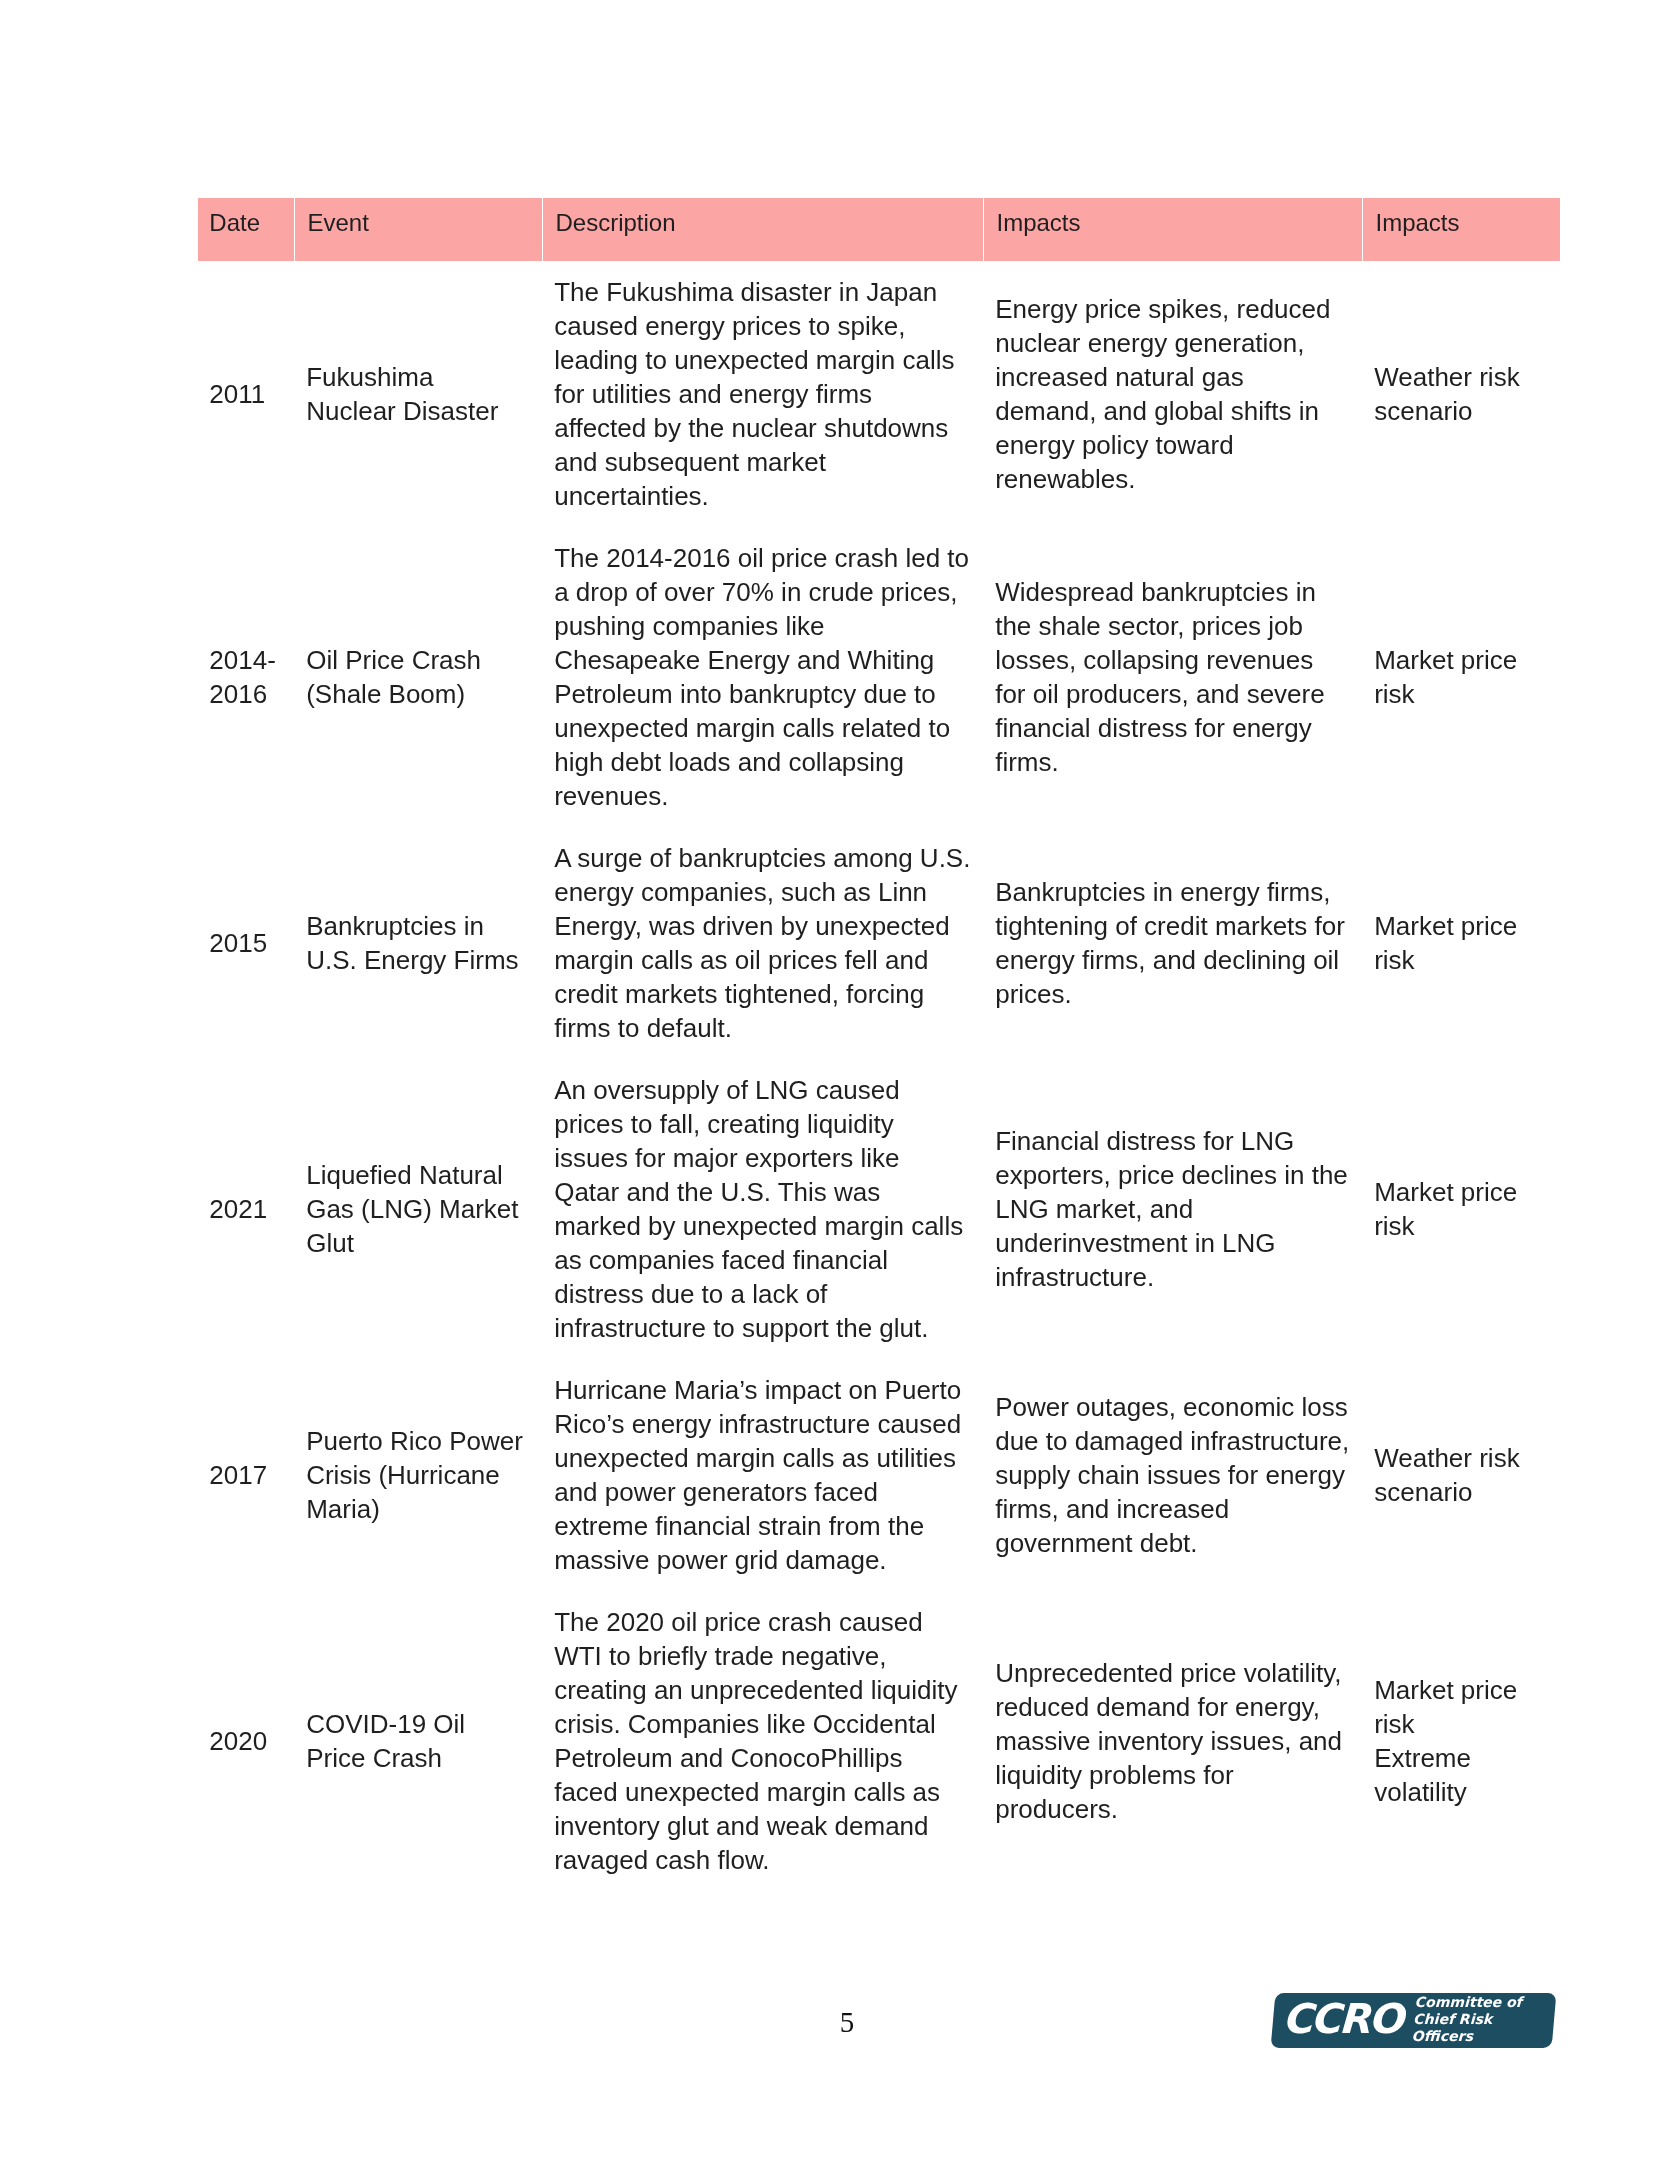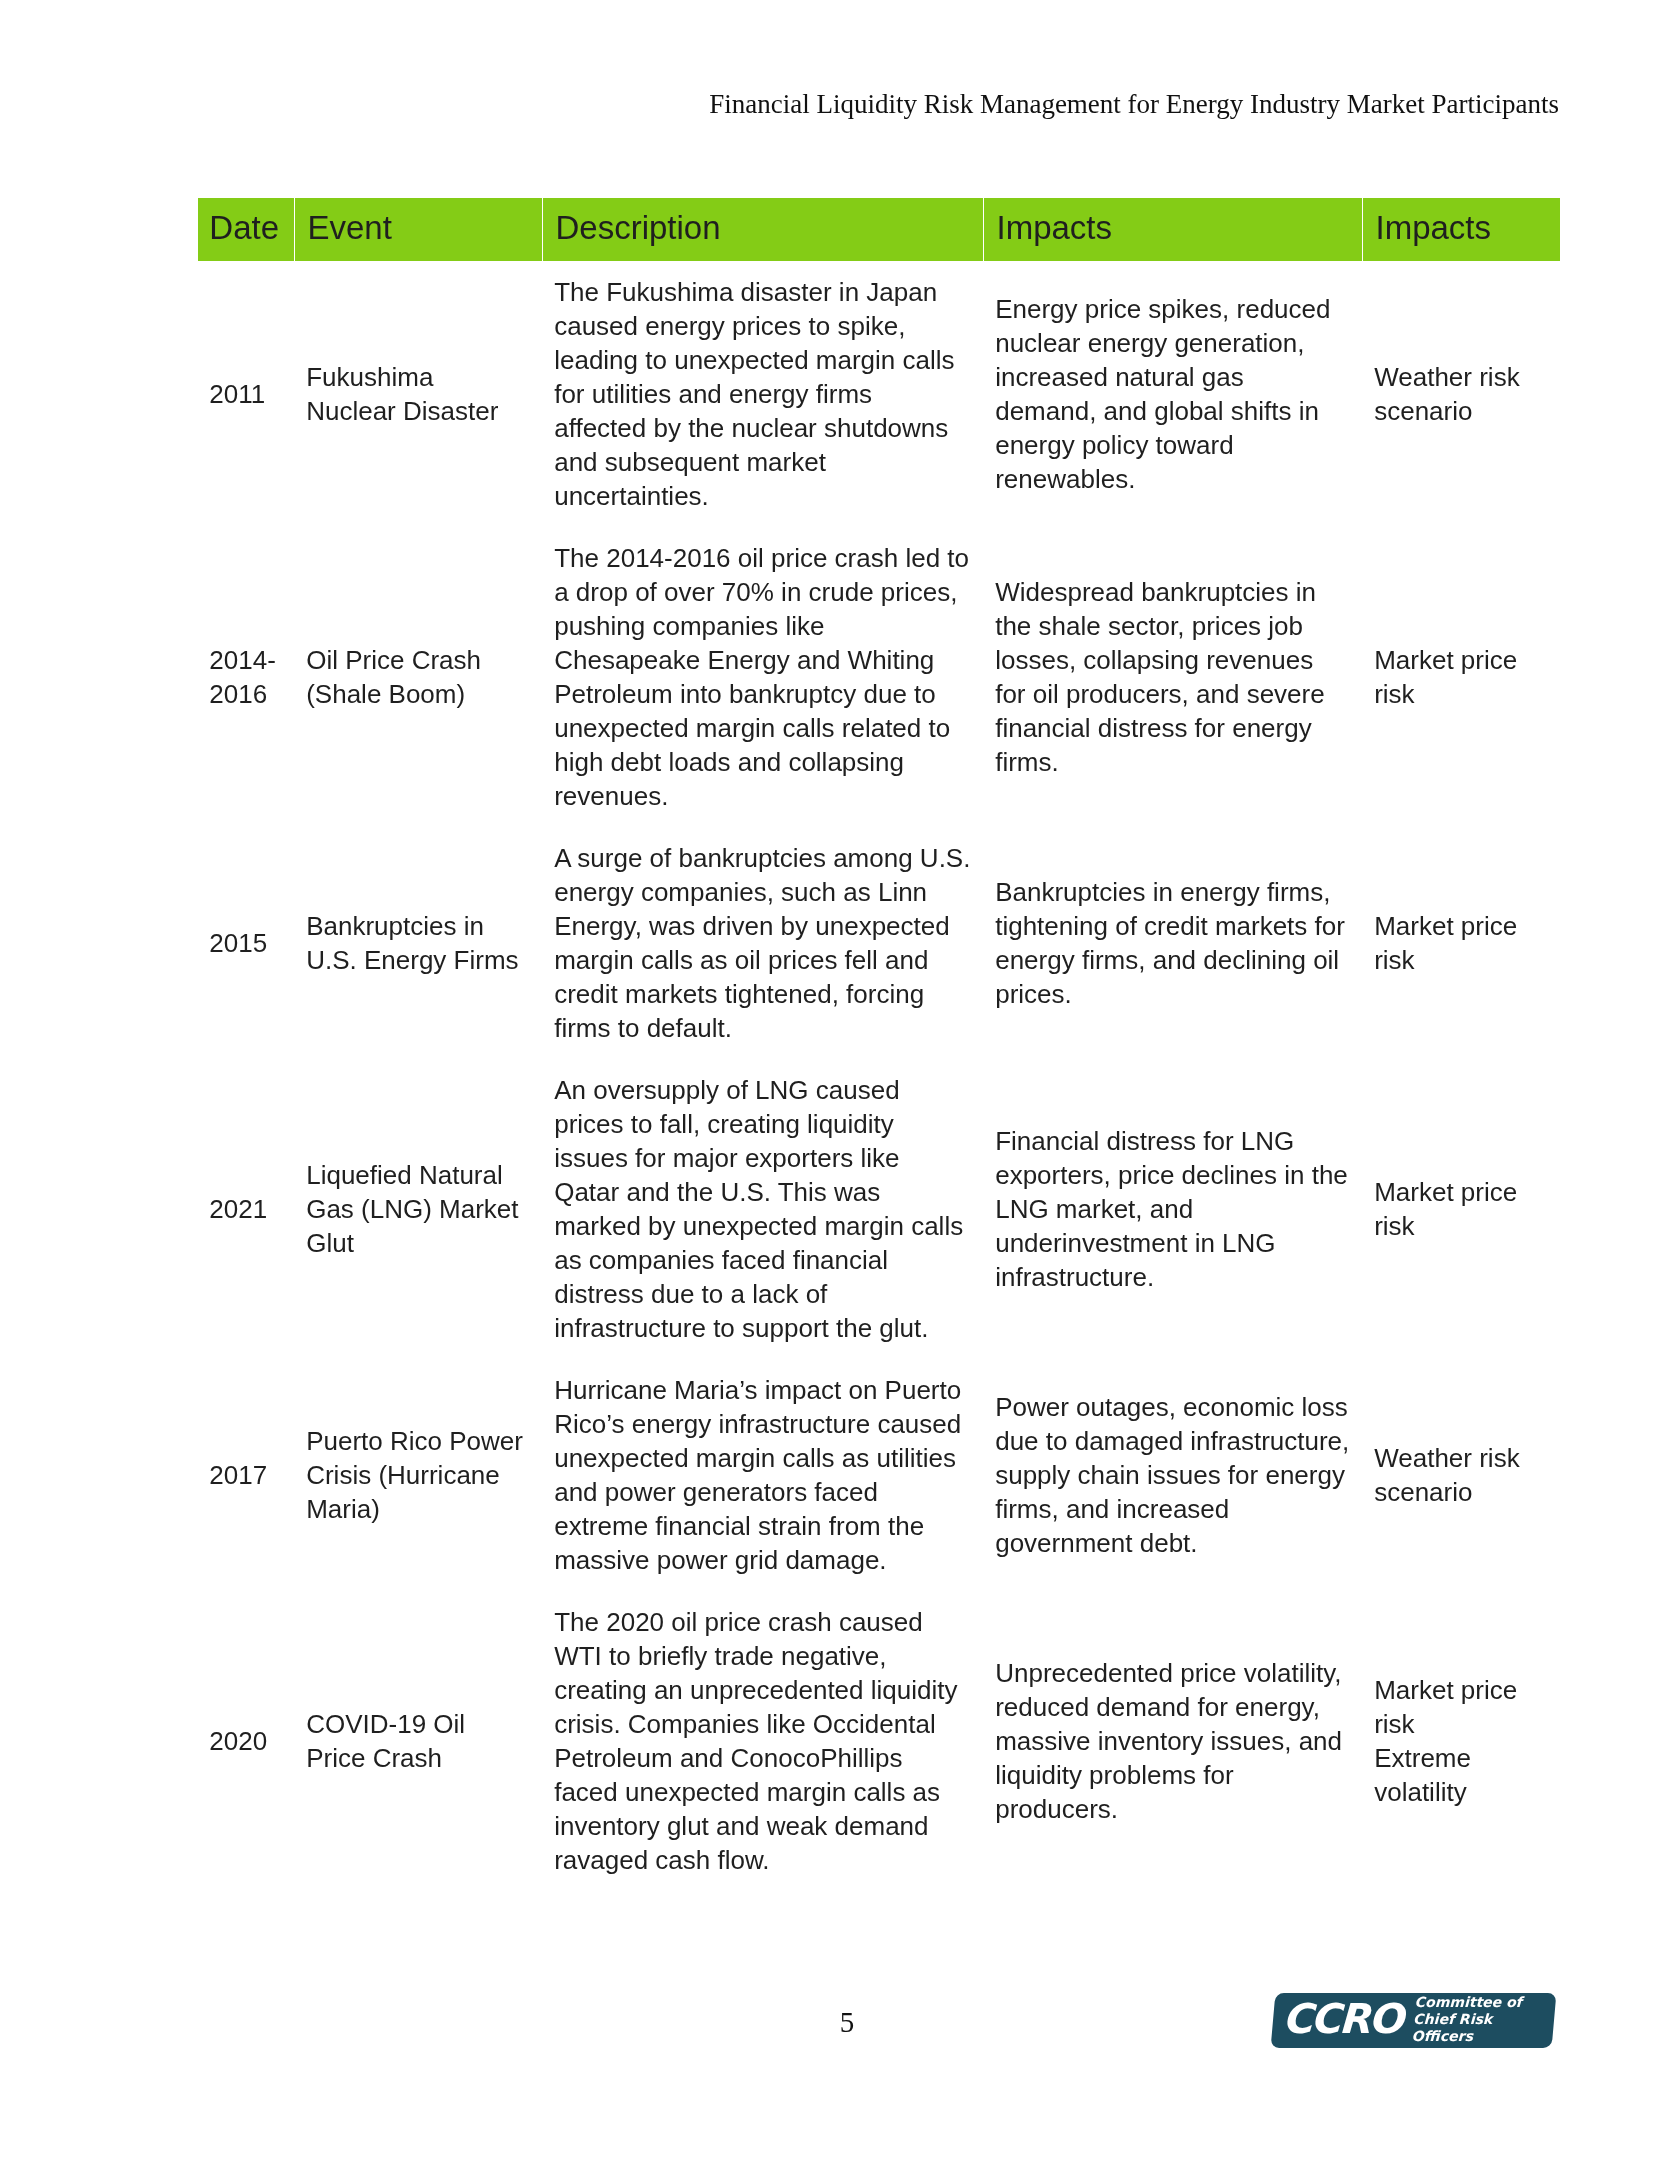--- a/index.html
+++ b/index.html
@@ -36,26 +36,26 @@
     border-collapse: collapse;
     table-layout: fixed;
   }
   .events-table col.c-date    { width: 96px; }
   .events-table col.c-event   { width: 248px; }
   .events-table col.c-desc    { width: 441px; }
   .events-table col.c-impacts { width: 379px; }
   .events-table col.c-drivers { width: 198px; }
 
   .events-table thead th {
-    background: #84cc16;
+    background: #fca5a5;
     height: 63px;
     vertical-align: top;
     text-align: left;
     font-weight: normal;
-    font-size: 33px;
+    font-size: 24px;
     color: #1f1f1f;
     padding: 11.3px 13px 0 13px;
     border-right: 1.9px solid #ffffff;
     margin-left: 32px;
   }
   .events-table thead th:first-child { padding-left: 11.3px; }
   .events-table thead th:last-child { border-right: none; }
 
   .events-table tbody td {
     vertical-align: middle;
@@ -131,21 +131,20 @@
     line-height: 1.2;
     color: #ffffff;
     white-space: pre-line;
   }
 </style>
 </head>
 <body>
 
 <div class="page">
 
-  <div class="page-header">Financial Liquidity Risk Management for Energy Industry Market Participants</div>
 
   <table class="events-table">
     <colgroup>
       <col class="c-date">
         <col class="c-event">
         <col class="c-desc">
         <col class="c-impacts">
         <col class="c-drivers">
     </colgroup>
     <thead>

